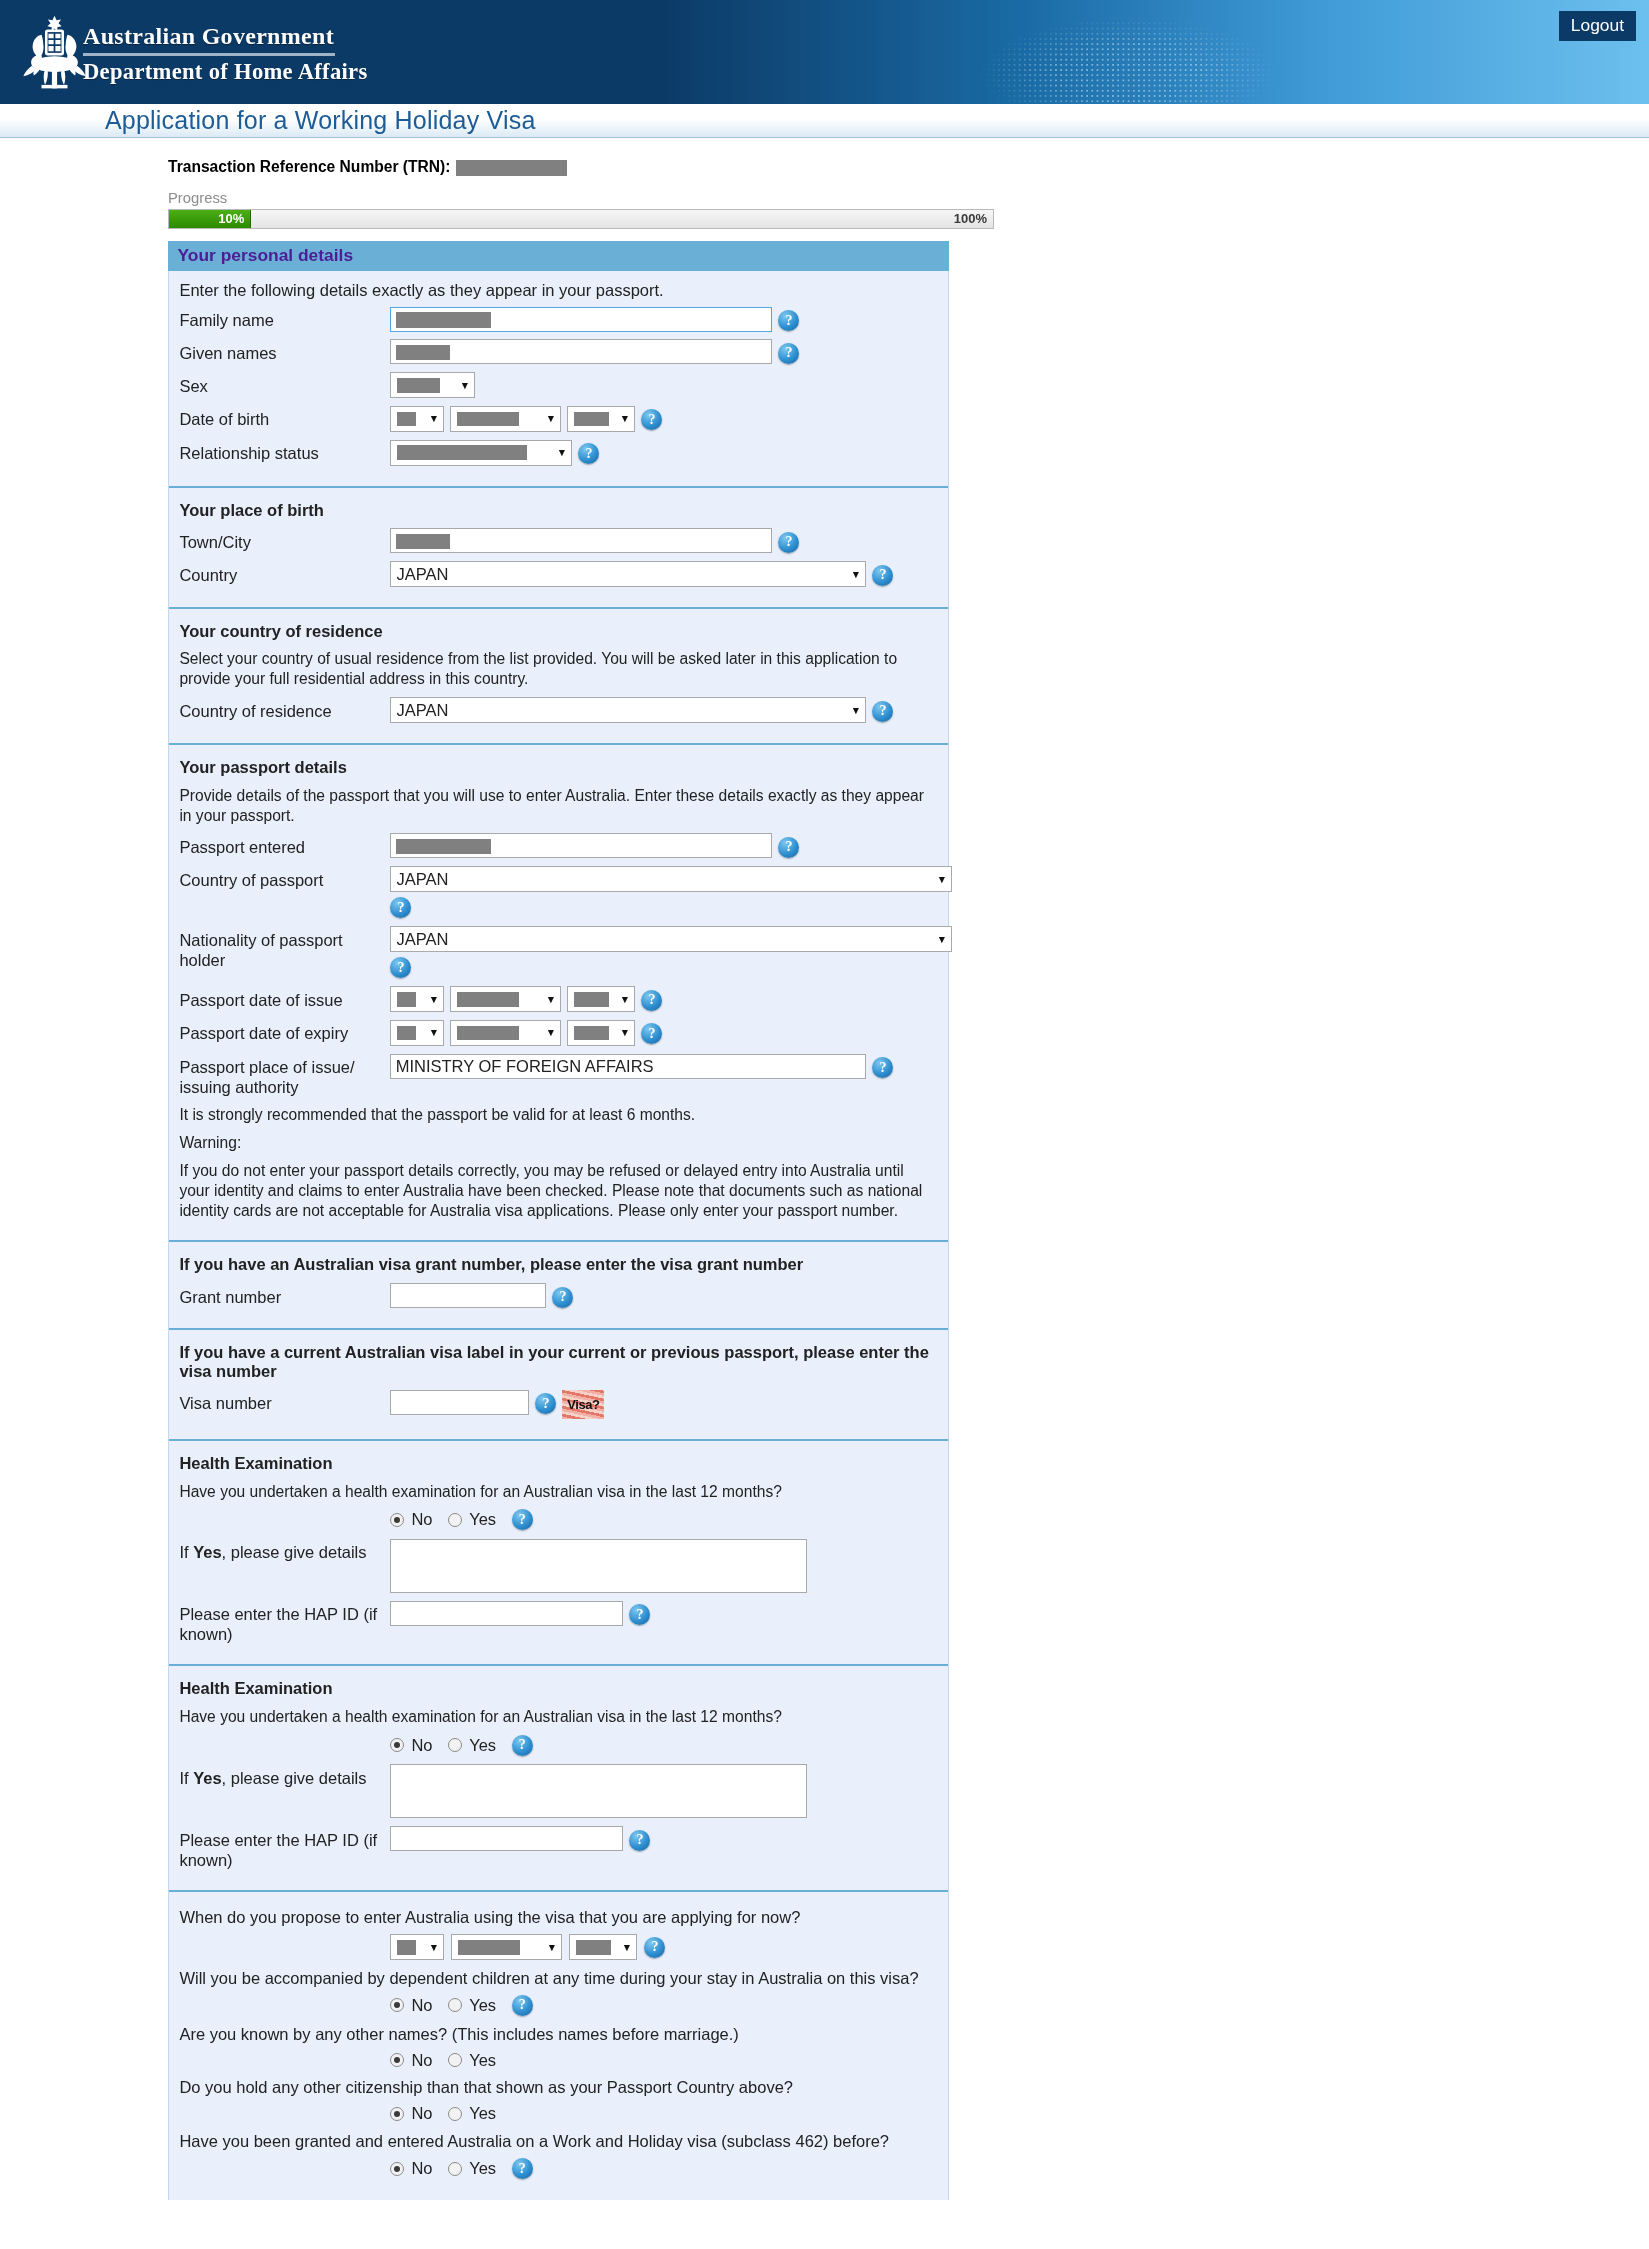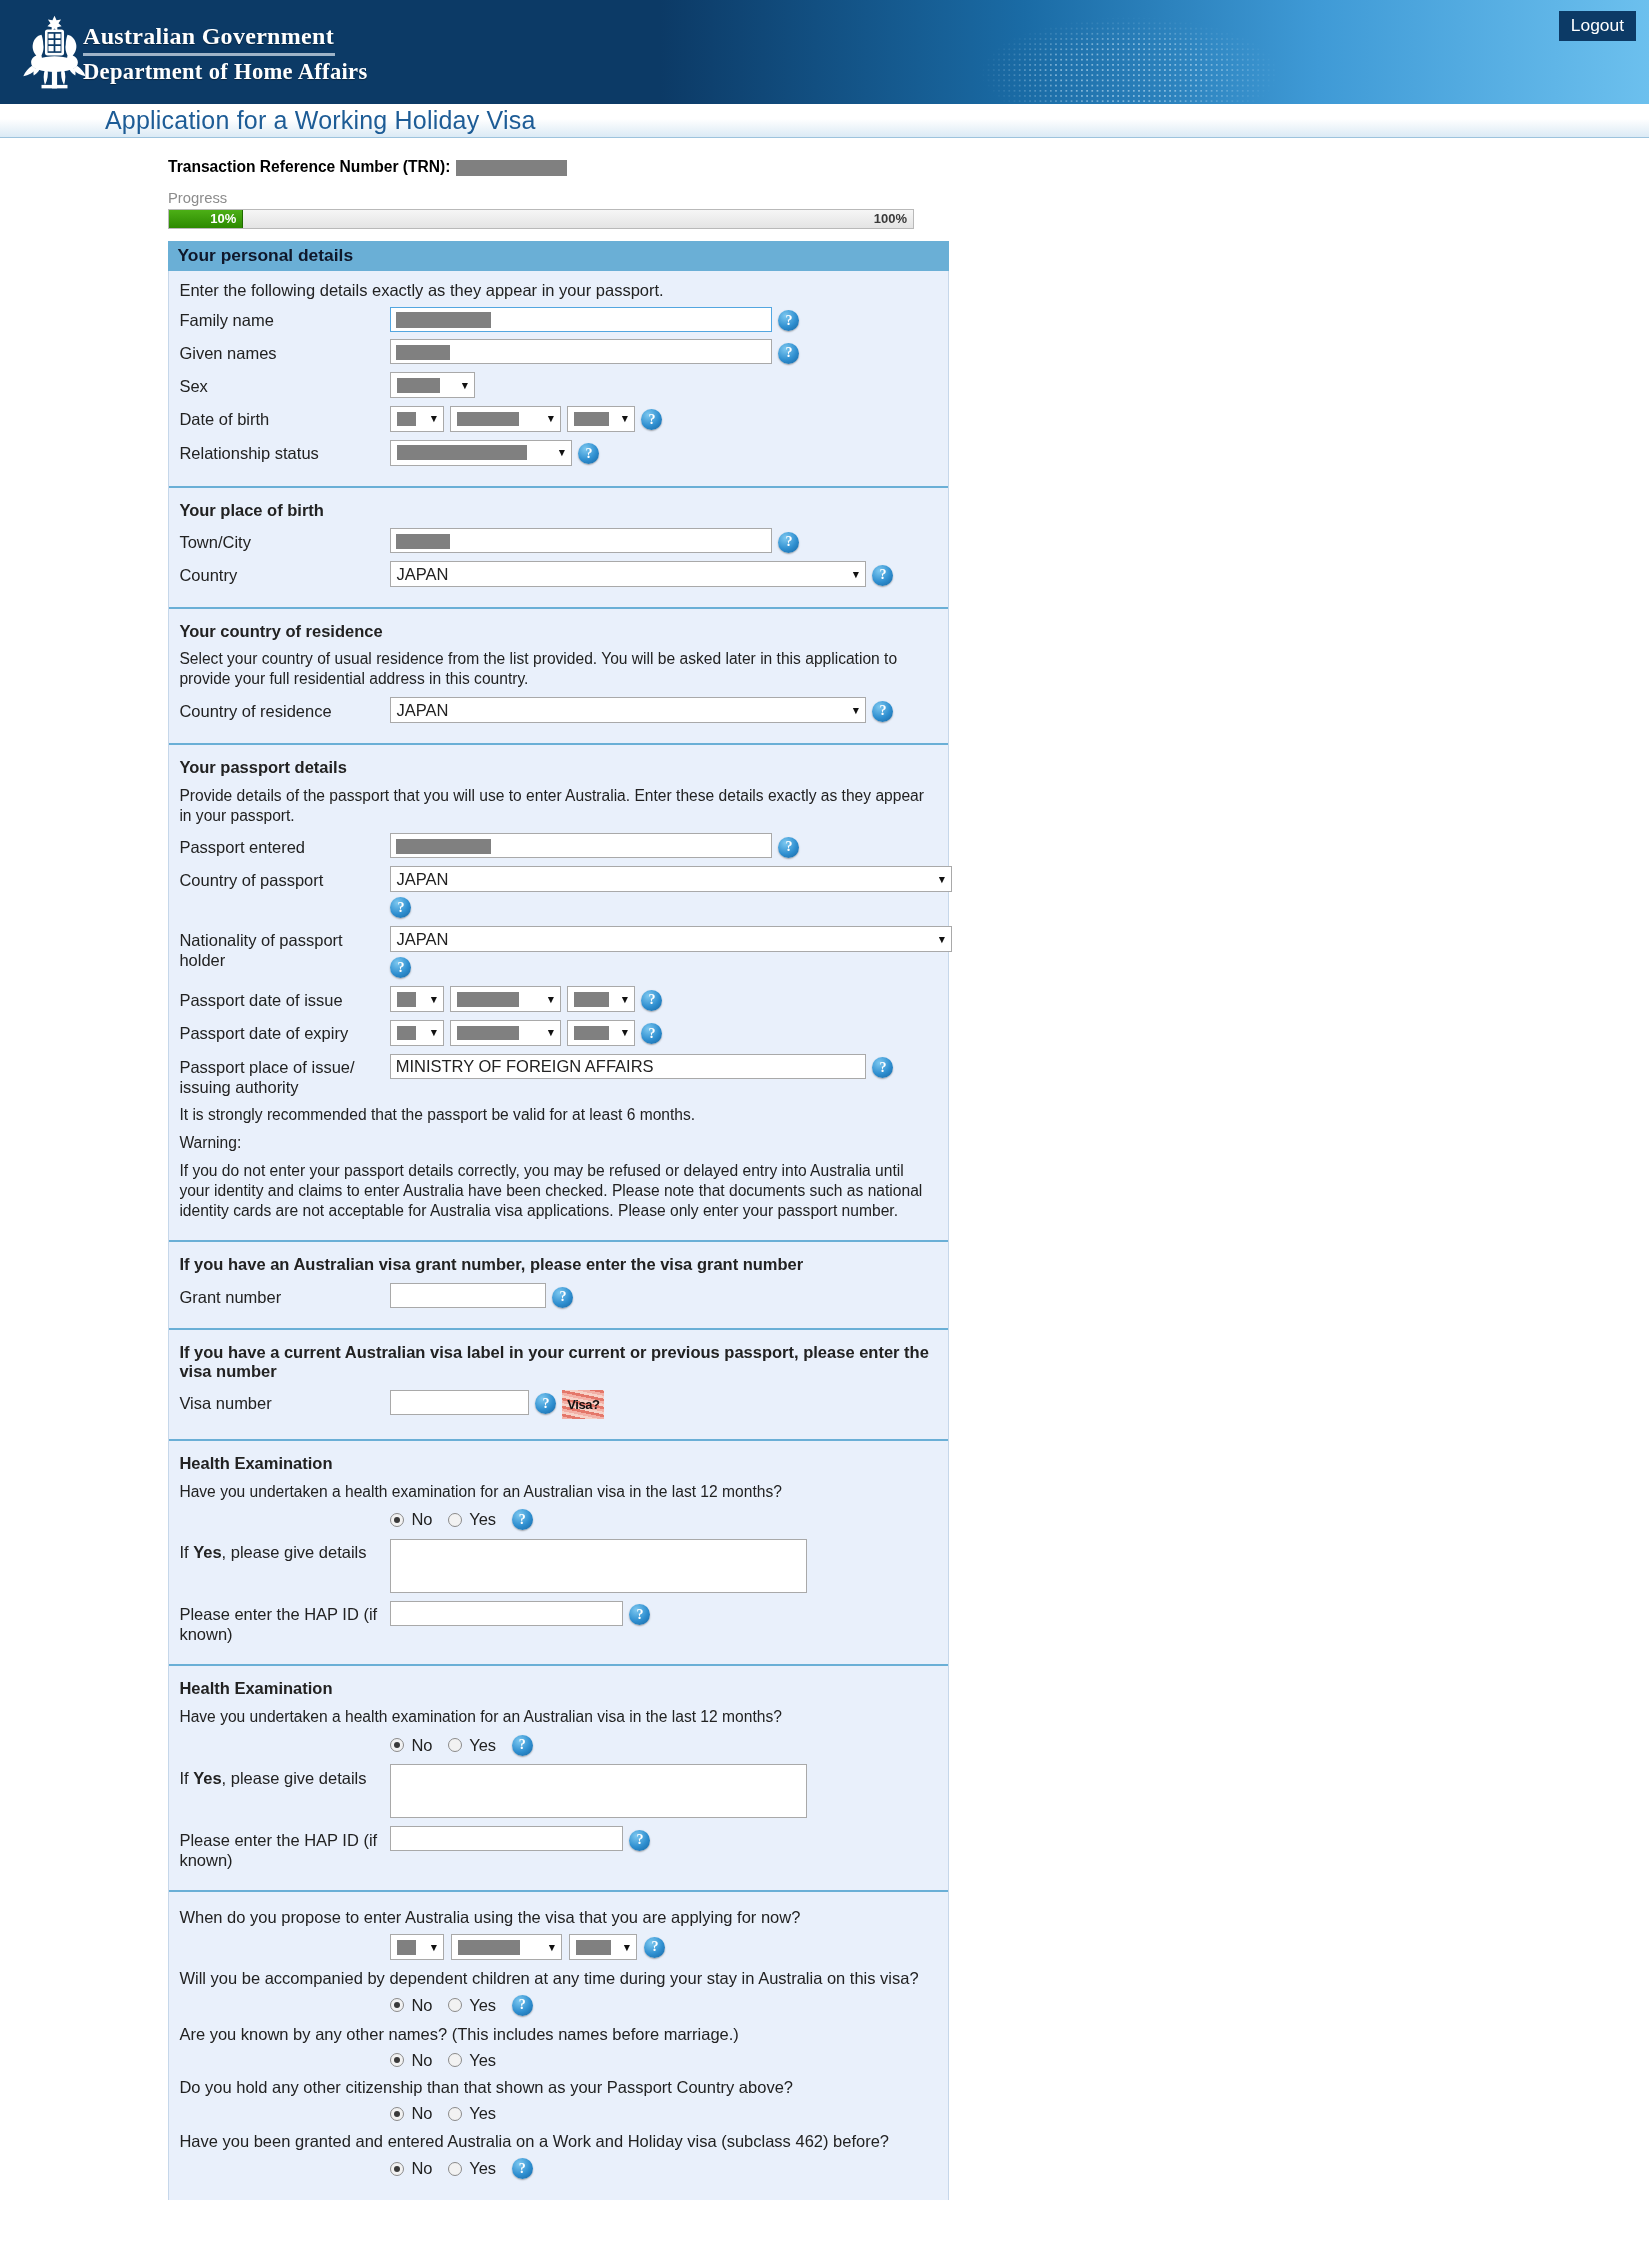--- a/index.html
+++ b/index.html
@@ -68,21 +68,21 @@
   
   .page { padding:0; position:relative; }
   .content { margin-left:168px; width:781px; }
 
   .trn { margin-top:20px; font-size:15.6px; font-weight:bold; color:#000; }
   .redact { display:inline-block; background:#808080; vertical-align:middle; }
   .trn .redact { width:111px; height:15.6px; margin-left:5.2px; }
 
   .progress-label { margin-top:14px; color:#8c8c8c; font-size:14.8px; }
   .progress-wrap {
-    margin-top:2.6px; width:746px; height:20px;
+    margin-top:2.6px; width:826px; height:20px;
     border:0.9px solid #b9b9b9; background:linear-gradient(180deg,#f6f6f6,#e4e4e4);
     position:relative; overflow:hidden;
   }
   .progress-fill {
     position:absolute; left:0; top:0; bottom:0; width:10%;
     background:linear-gradient(180deg,#4caf16,#2c8a00);
     color:#fff; font-size:13px; font-weight:bold;
     display:flex; align-items:center; justify-content:flex-end; padding-right:6px;
     border-right:0.9px solid #1f6a00;
   }
@@ -91,21 +91,21 @@
     display:flex; align-items:center;
     font-size:13px; font-weight:bold; color:#3a3a3a;
   }
 
   .timebox { margin-top:19px; display:flex; align-items:center; gap:11.3px; }
   .clock-icon { width:28px; height:28px; flex:0 0 28px; }
   .timebox span { font-size:16.5px; }
 
   
   .section-header {
-    margin-top:12px; background:#6aafd6; color:#0f172a;
+    margin-top:12px; background:#6aafd6; color:#4c1d95;
     font-weight:bold; font-size:17.4px; padding:4.3px 0 5.2px 9.5px;
   }
   .form-panel {
     background:#e9f0fb;
     border-left:0.9px solid #c6d7ea; border-right:0.9px solid #c6d7ea;
     padding:0 0 5.2px 0;
   }
   .fs { padding:7.8px 10.4px 12px 10.4px; }
   .fs + .fs { border-top:2.6px solid #6aafd6; }
   .intro { font-size:16.5px; margin:1.7px 0 7px 0; }

